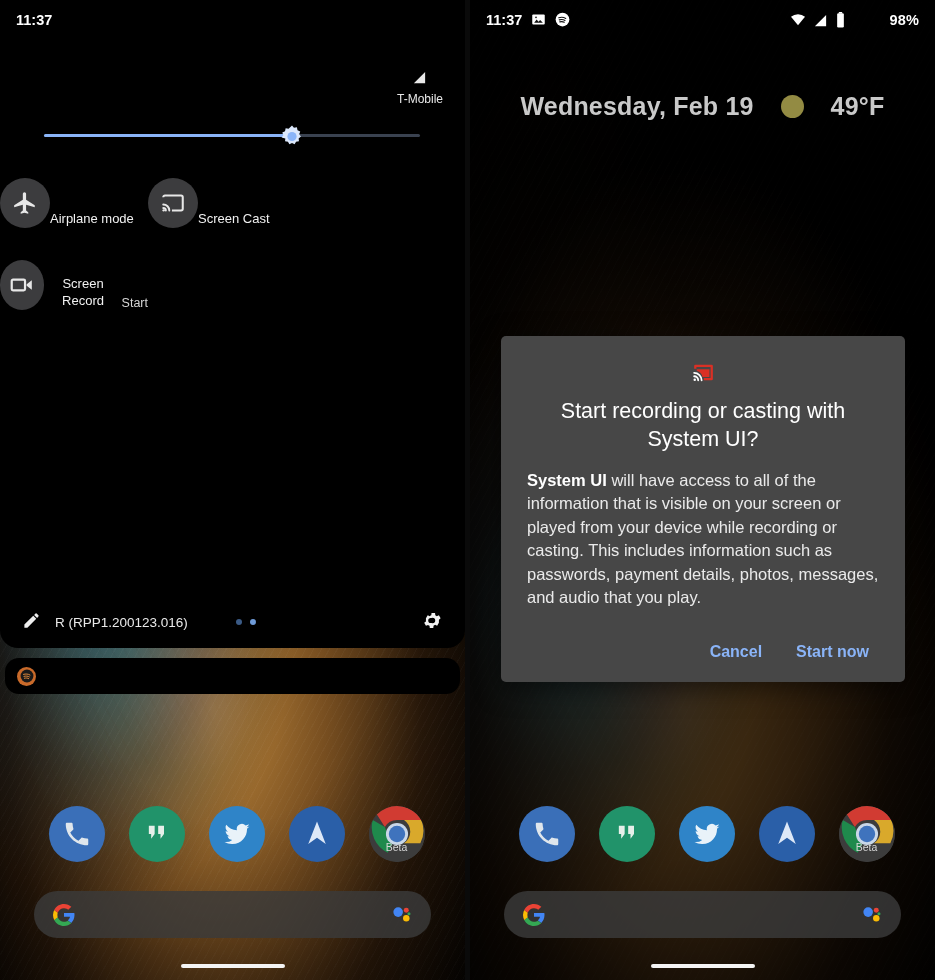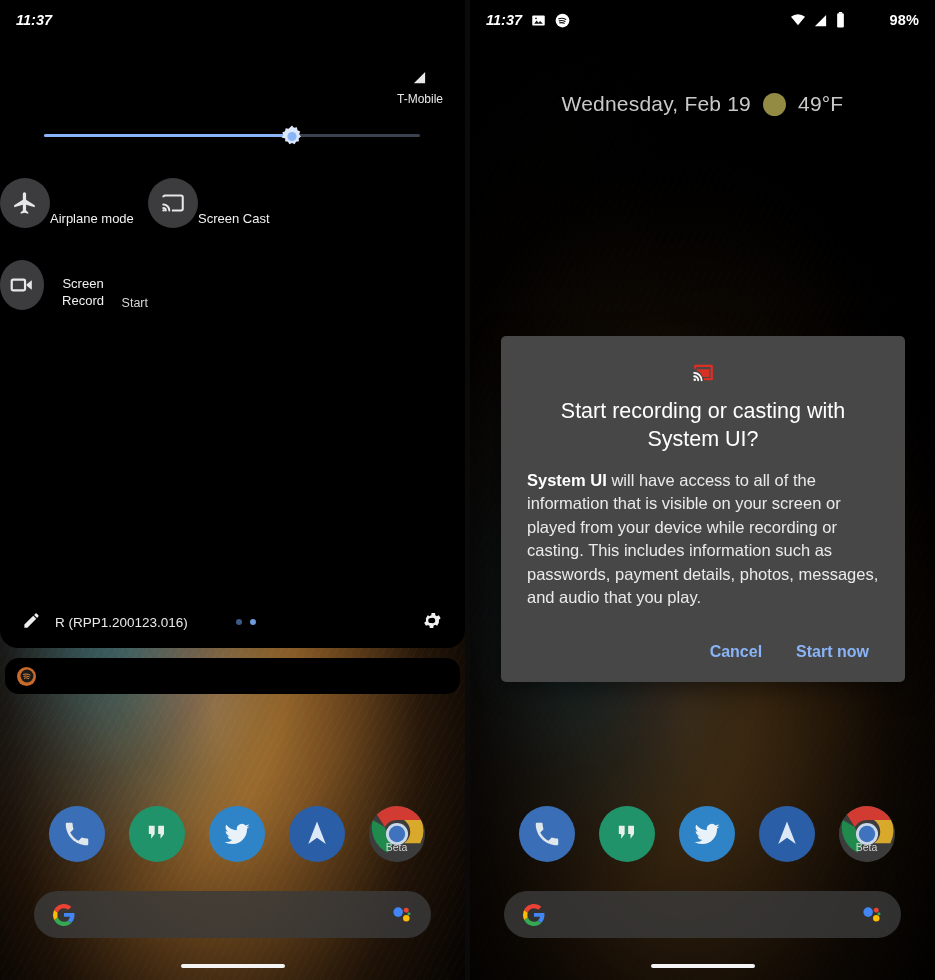--- a/index.html
+++ b/index.html
@@ -40,21 +40,21 @@
     background: radial-gradient(ellipse 110% 80% at 50% 60%, rgba(0,0,0,0) 30%, rgba(0,0,0,0.55) 78%, rgba(0,0,0,0.9) 100%);
   }
   .scrim { position: absolute; inset: 0; background: rgba(0,0,0,0.62); }
 
   
   .statusbar {
     position: absolute; top: 0; left: 0; right: 0; height: 40px;
     display: flex; align-items: center; padding: 0 16px;
     color: #fff; font-size: 14.5px; font-weight: 700; z-index: 30;
   }
-  .sb-left { display: flex; align-items: flex-end; gap: 9px; font-style: italic; }
+  .sb-left { display: flex; align-items: flex-start; gap: 9px; }
   .sb-right { margin-left: auto; display: flex; align-items: center; gap: 7px; }
   .sb-icon { display: inline-flex; align-items: center; }
   .sb-pct { font-size: 14.5px; font-weight: 700; letter-spacing: .2px; margin-left: 36px; }
 
   
   .shade {
     position: absolute; top: 0; left: 0; right: 0; height: 648px;
     background: #000; z-index: 20;
     border-bottom-left-radius: 18px; border-bottom-right-radius: 18px;
     overflow: hidden;
@@ -99,22 +99,22 @@
     display: flex; align-items: center; padding: 0 12px;
   }
   .notif-ico {
     width: 19px; height: 19px; border-radius: 50%; background: #c96a2a;
     display: flex; align-items: center; justify-content: center;
   }
 
   
   .date-row {
     position: absolute; top: 92px; left: 0; right: 0; z-index: 15;
-    display: flex; align-items: center; justify-content: center; gap: 12px;
-    color: #c9c9c9; font-size: 21px; font-weight: 400; letter-spacing: .2px;
+    display: flex; align-items: center; justify-content: center; gap: 27px;
+    color: #c9c9c9; font-size: 25px; font-weight: 700; letter-spacing: .2px;
   }
   .sun-dot { width: 23px; height: 23px; border-radius: 50%; background: #938b43; display: inline-block; }
 
   
   .dock { position: absolute; left: 8px; right: 0; bottom: 118px; z-index: 12; display: flex; justify-content: center; gap: 24px; }
   .app { width: 56px; height: 56px; border-radius: 50%; display: flex; align-items: center; justify-content: center; position: relative; overflow: hidden; }
   .app.phone-app { background: #3a6fb8; }
   .app.hangouts { background: #21936a; }
   .app.twitter { background: #2f84c8; }
   .app.spark { background: #2a5fa8; }

